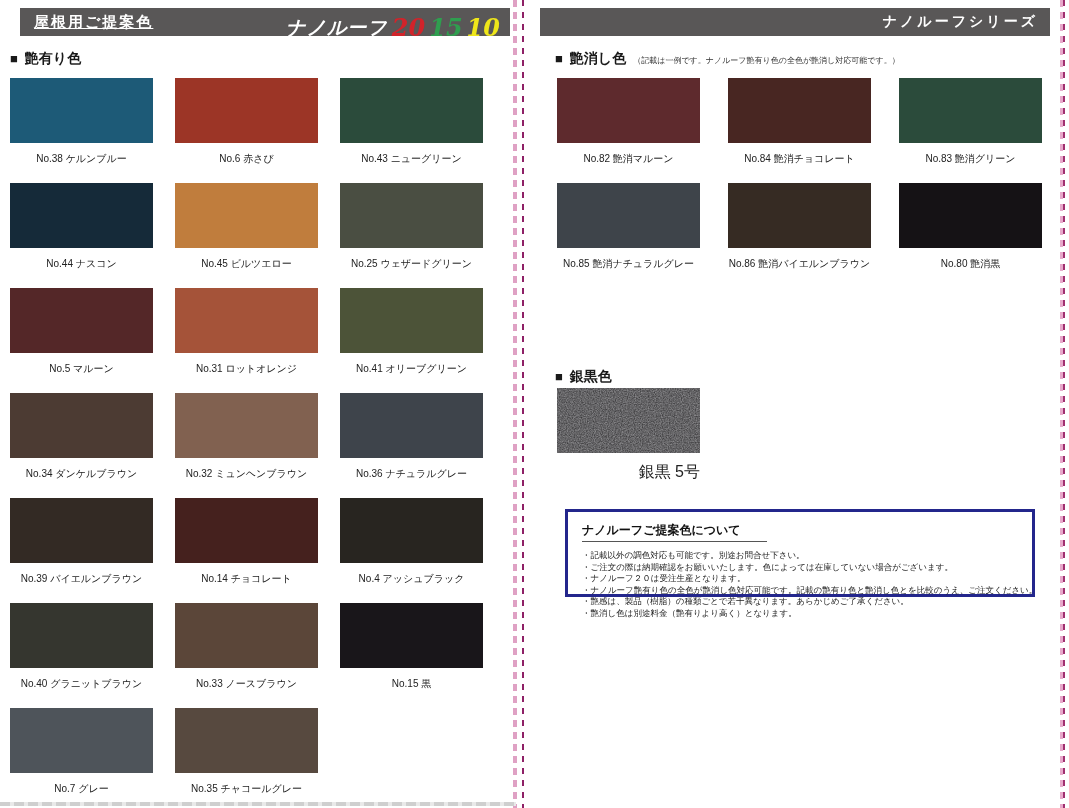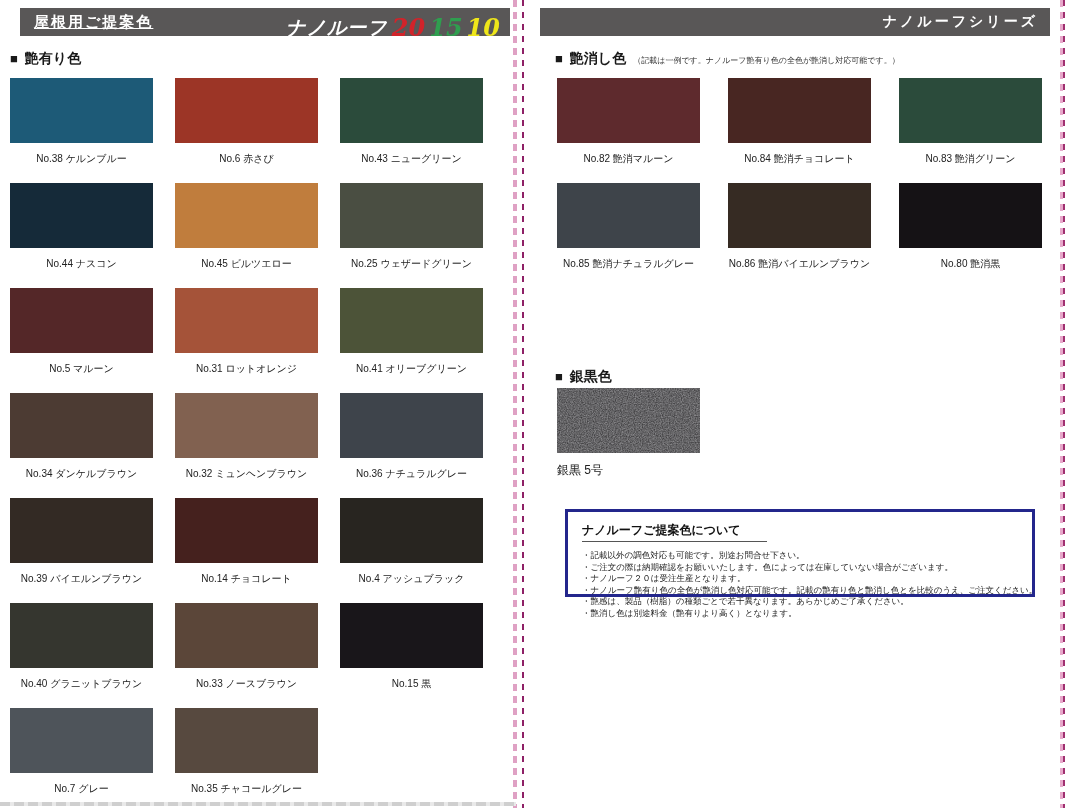--- a/index.html
+++ b/index.html
@@ -54,21 +54,21 @@
 
   .swatch { width:143px; height:65px; }
   .swatch-label {
     margin-top:9px; width:143px; text-align:center;
     font-size:10px; color:#222; white-space:nowrap;
   }
 
   
   #ginkoku-swatch { position:absolute; left:557px; top:388px; }
   #ginkoku-label  { position:absolute; left:557px; top:462px; width:143px;
-                    text-align:left; font-size:12px; color:#222; }
+                    text-align:right; font-size:16px; color:#222; }
 
   
   .info-box {
     position:absolute; left:565px; top:509px; width:470px; height:88px;
     border:3px solid #23268c; background:#fff;
     padding:8px 14px 4px 14px;
   }
   .info-title {
     display:inline-block; font-size:12px; font-weight:bold; color:#111;
     border-bottom:1.5px solid #555; padding-bottom:2px; padding-right:26px;

